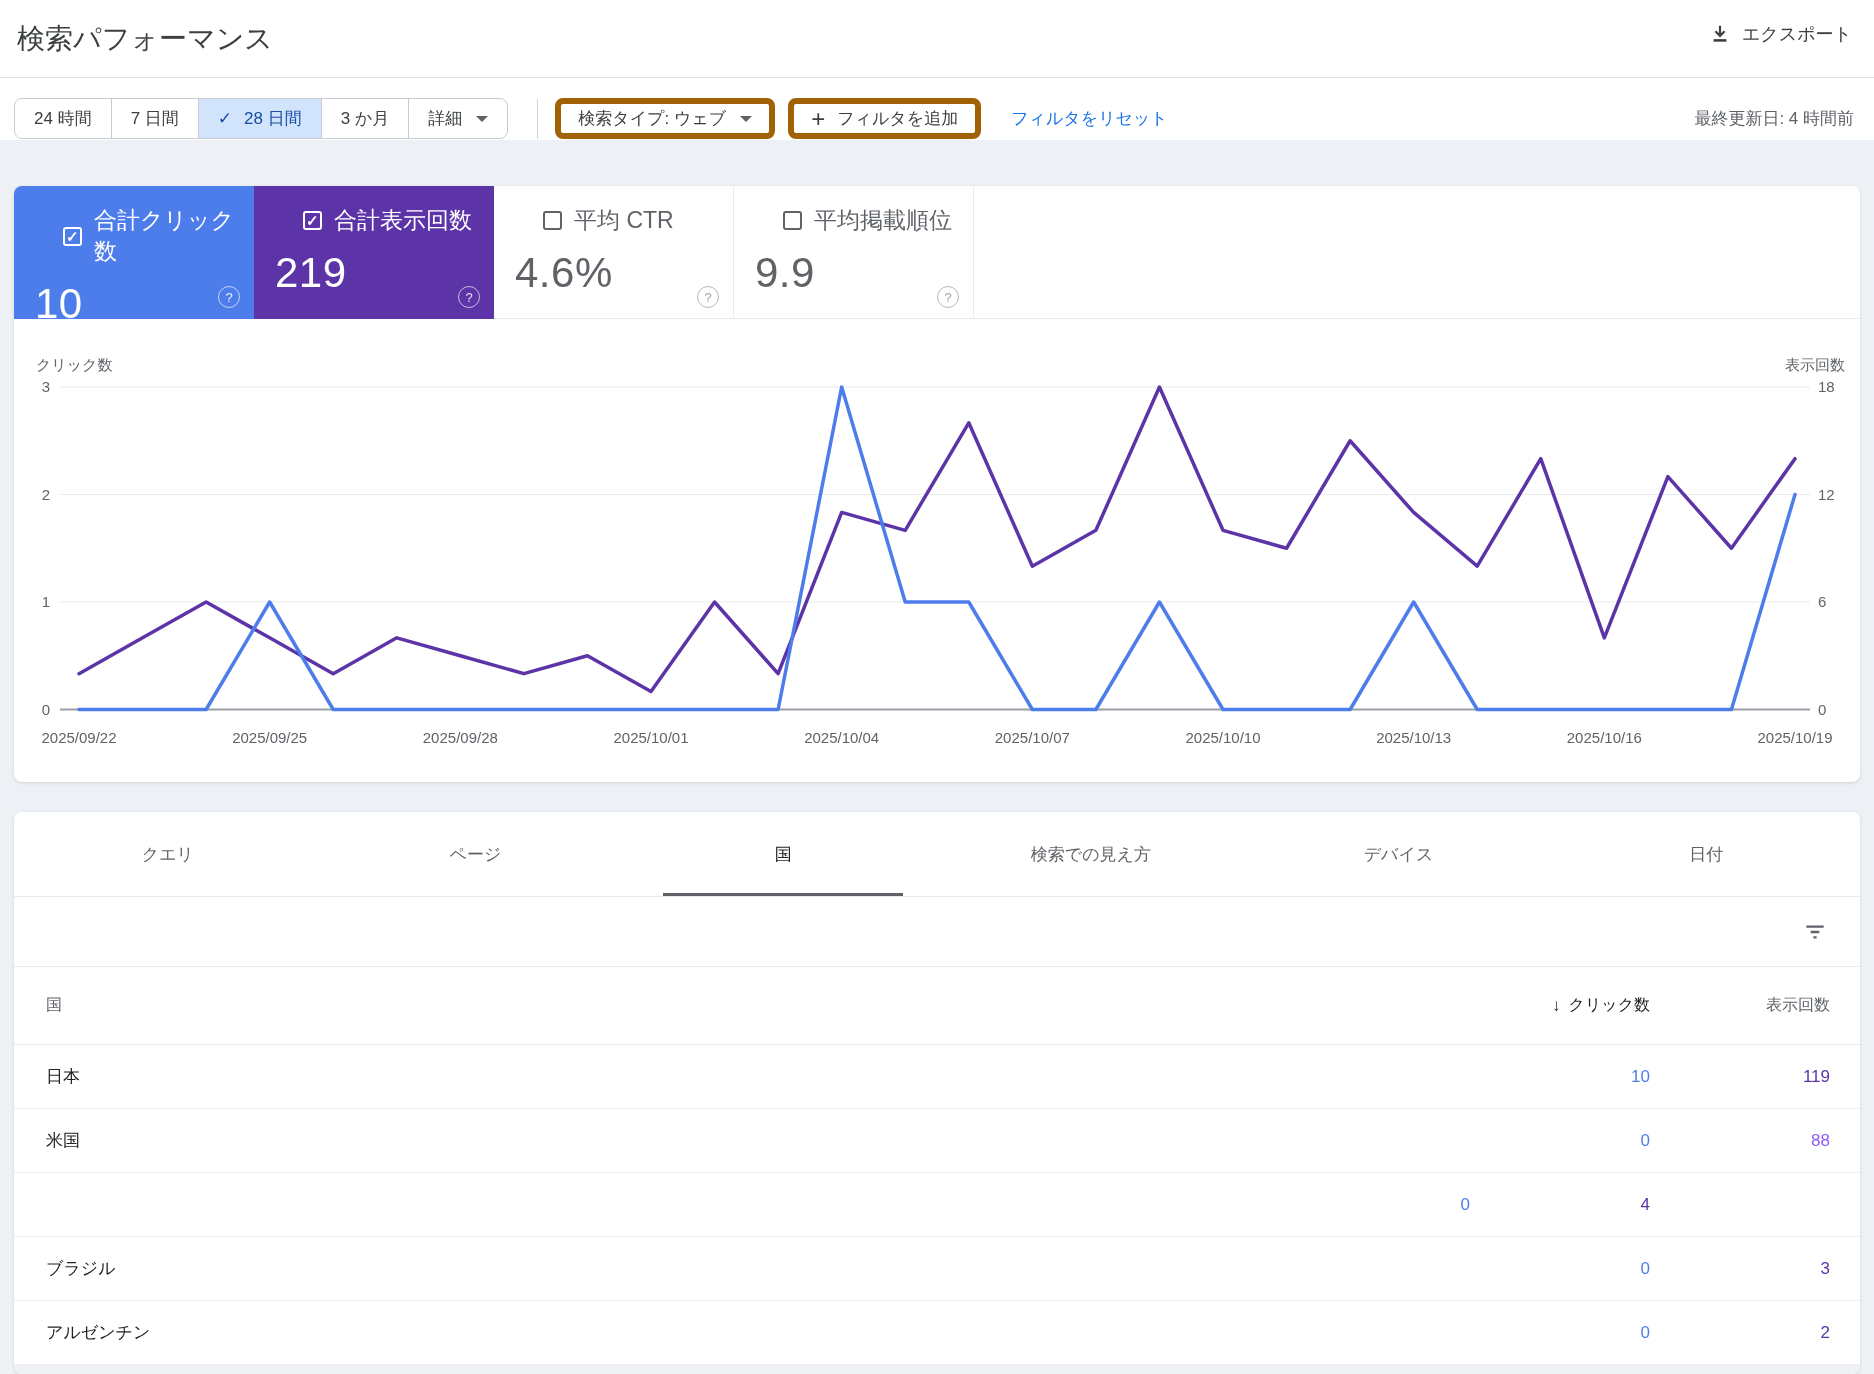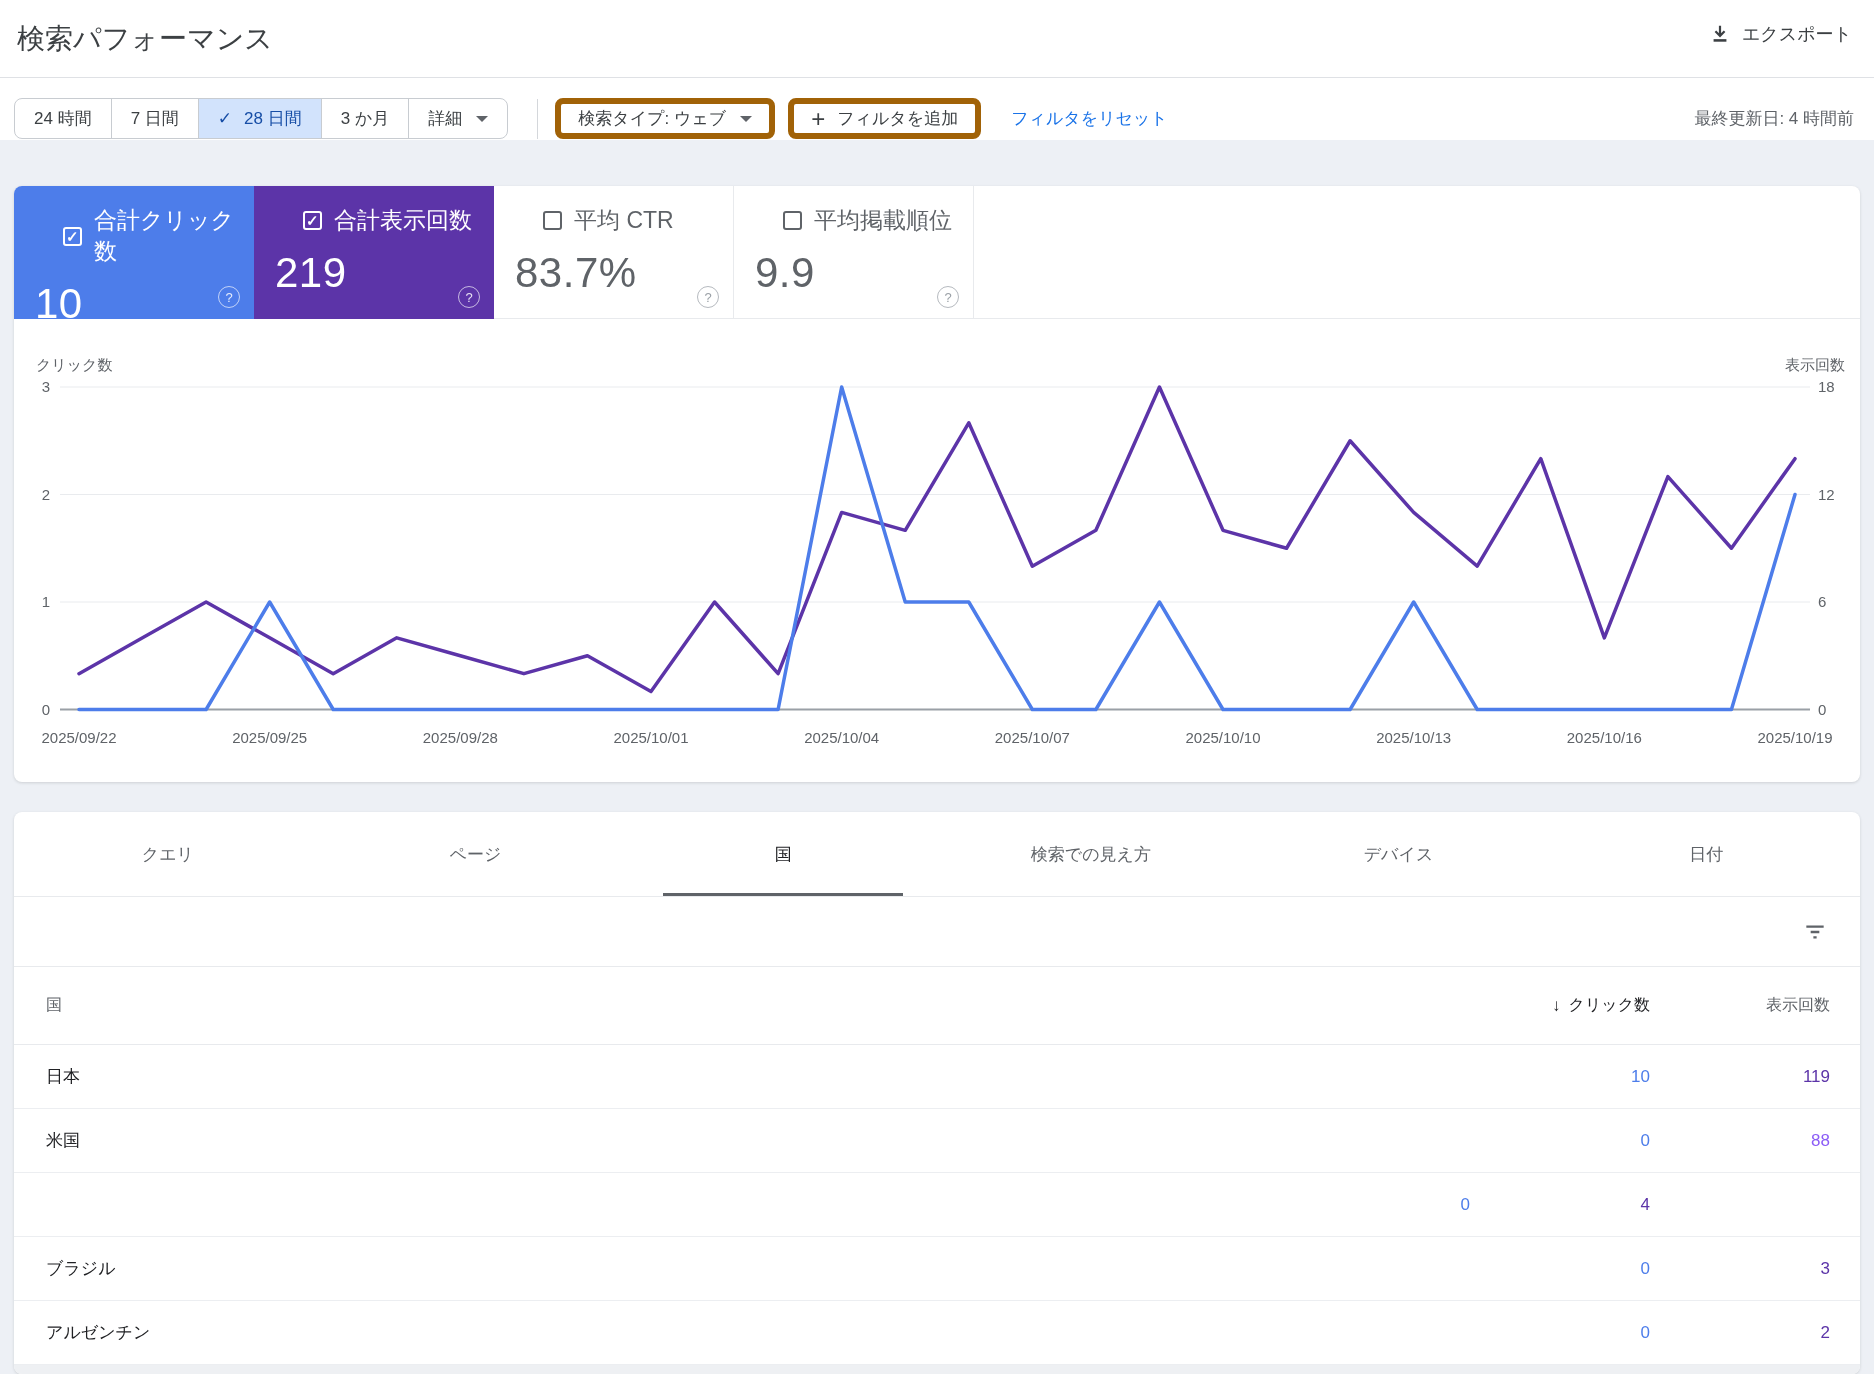--- a/index.html
+++ b/index.html
@@ -133,21 +133,21 @@
         <span>合計表示回数</span>
         </div>
       <div class="tile-value">219</div>
       <div class="help">?</div>
     </div>
     <div class="tile plain b3" id="tile2">
       <div class="tile-head">
           <span class="cbx off"></span>
         <span>平均 CTR</span>
         </div>
-      <div class="tile-value">83.7%</div>
+      <div class="tile-value">4.6%</div>
       <div class="help gray">?</div>
     </div>
     <div class="tile plain b3" id="tile3">
       <div class="tile-head">
           <span class="cbx off"></span>
         <span>平均掲載順位</span>
         </div>
       <div class="tile-value">9.9</div>
       <div class="help gray">?</div>
     </div>

